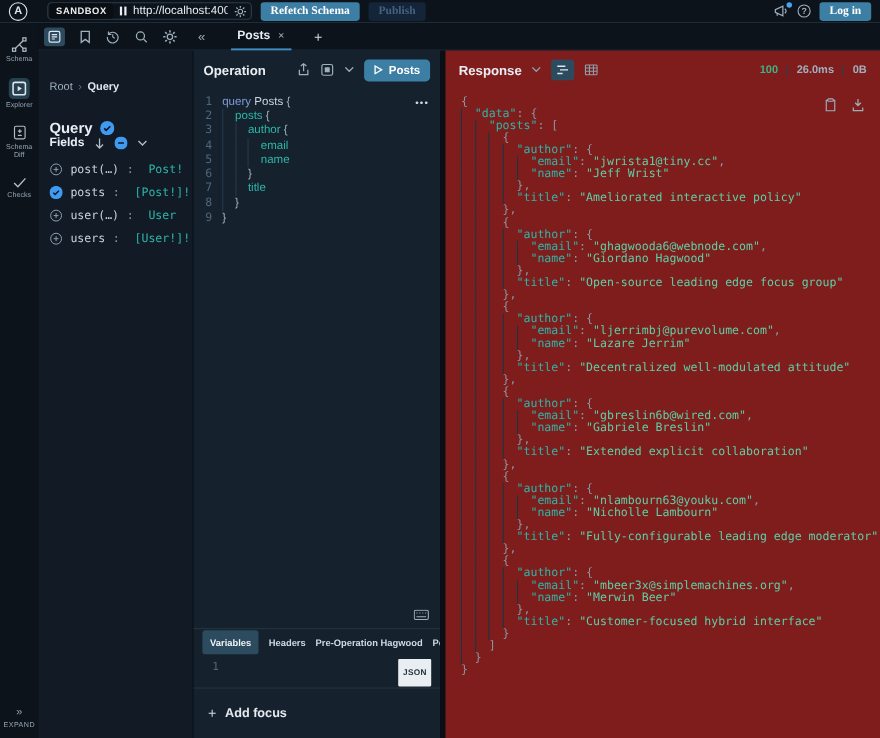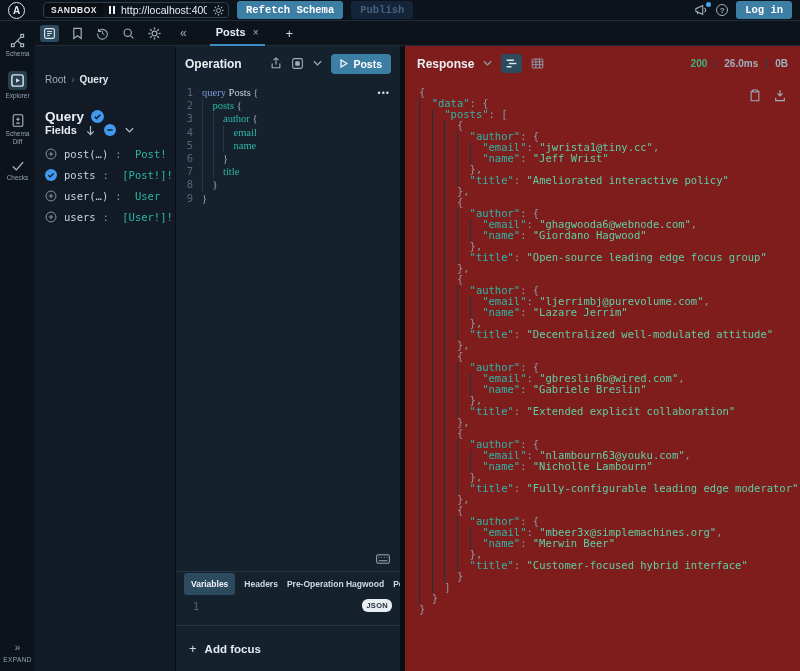--- a/index.html
+++ b/index.html
@@ -14,21 +14,21 @@
     color:#dfe7ee; font-weight:bold; font-size:10px; display:flex; align-items:center;
     justify-content:center; flex:0 0 auto; }
   .urlbox { display:flex; align-items:center; height:16px; border:1px solid #2c3e4e;
     border-radius:4px; margin-left:10px; padding:0 4px 0 1px; width:186px; gap:6px; }
   .sandbox-chip { background:#0a0e13; color:#e8eef3; font-size:8.5px; font-weight:bold;
     letter-spacing:.5px; padding:2px 6px; border-radius:3px; }
   .pause { display:flex; gap:2px; }
   .pause i { display:block; width:2px; height:8px; background:#e8eef3; }
   .url-text { color:#e6edf3; font-size:10.5px; flex:1; white-space:nowrap; overflow:hidden; }
   .btn { border:none; border-radius:3px; font-size:10.5px; font-weight:bold; cursor:pointer;
-    padding:3px 9px; font-family:Liberation Mono, monospace; }
+    padding:3px 9px; font-family:Liberation Serif, serif; }
   .btn-blue { background:#3d7fa4; color:#fff; }
   .btn-disabled { background:#14253a; color:#44617e; }
   .spacer { flex:1; }
   .icbtn { color:#9fb0bd; display:flex; align-items:center; position:relative; }
   .dot { position:absolute; top:-2px; right:-3px; width:5px; height:5px; border-radius:50%;
     background:#43a6f5; }
   .help-circ { width:12px; height:12px; border:1px solid #9fb0bd; border-radius:50%;
     font-size:8px; color:#9fb0bd; display:flex; align-items:center; justify-content:center; font-weight:bold; }
 
   
@@ -84,37 +84,37 @@
   .op-head { height:35px; display:flex; align-items:center; padding:0 9px; gap:9px; }
   .op-title { color:#e8eef3; font-size:12px; font-weight:bold; flex:1; }
   .op-ic { color:#9fb0bd; display:flex; cursor:pointer; }
   .run-btn { background:#3d7fa4; border:none; border-radius:4px; color:#fff; font-weight:bold;
     font-size:10.5px; display:flex; align-items:center; gap:5px; padding:4px 9px; cursor:pointer;
     font-family:"Liberation Sans",sans-serif; }
   .editor { flex:1; position:relative; font-size:10.5px; line-height:13.2px; padding-top:5px; }
   .ed-row { display:flex; }
   .ed-gut { width:26px; text-align:right; padding-right:9px; color:#52657a; flex:0 0 auto;
     font-family:"DejaVu Sans Mono",monospace; }
-  .ed-code { font-family:Liberation Serif, serif; white-space:pre; }
+  .ed-code { font-family:Liberation Sans, sans-serif; white-space:pre; }
   .ind { display:inline-block; width:2ch; border-left:1px solid #26394a; height:13.2px;
     vertical-align:bottom; }
   .tok-kw { color:#7e99d8; } .tok-name { color:#cdd5de; } .tok-field { color:#2db6a8; }
   .tok-p { color:#9fb0bd; }
   .ed-menu { position:absolute; top:6px; right:10px; color:#cfd9e2; font-size:9px;
     letter-spacing:1px; cursor:pointer; }
   .ed-kbd { position:absolute; bottom:7px; right:10px; color:#9fb0bd; cursor:pointer; }
   .op-tabs { border-top:1px solid #243341; height:24px; display:flex; align-items:center;
     gap:9px; padding:0 8px; white-space:nowrap; overflow:hidden; }
   .op-tab { font-size:8.5px; font-weight:bold; color:#cfd9e2; cursor:pointer; flex:0 0 auto; }
   .op-tab.active { background:#2d4b5e; color:#eef3f7; border-radius:3px; padding:6px 7px; }
   .vars { height:30px; position:relative; }
   .vars .v-gut { position:absolute; left:17px; top:6px; color:#52657a; font-size:10px;
     font-family:"DejaVu Sans Mono",monospace; }
   .json-badge { position:absolute; right:8px; top:4px; background:#e9eef3; color:#25303c;
-    font-size:7.5px; font-weight:bold; border-radius:6px; padding:2px 4px; letter-spacing:.3px; }
+    font-size:7.5px; font-weight:bold; border-radius:1px; padding:8px 4px; letter-spacing:.3px; }
   .addfiles { border-top:1px solid #243341; height:46px; display:flex; align-items:center;
     gap:8px; padding-left:13px; cursor:pointer; }
   .addfiles .af-plus { color:#cfd9e2; font-size:13px; }
   .addfiles .af-lbl { color:#e4eaf0; font-size:11.5px; font-weight:bold; }
 
   .gap { width:5px; background:#0a0f16; flex:0 0 auto; }
 
   
   .resp { flex:1; background:#7f1d1d; display:flex; flex-direction:column; overflow:hidden; }
   .resp-head { height:35px; display:flex; align-items:center; padding:0 12px; gap:9px; }
@@ -467,21 +467,21 @@
                 <path d="M2 4h9 M5 8h9 M2 12h6" stroke="currentColor" stroke-width="1.6"></path>
               </svg>
           </span>
           <span class="resp-ic">
             <svg width="13" height="13" viewBox="0 0 16 16">
                 <rect x="1.5" y="2.5" width="13" height="11" rx="1" fill="none" stroke="currentColor" stroke-width="1.2"></rect>
                 <path d="M1.5 6h13 M1.5 9.5h13 M6 2.5v11 M10.5 2.5v11" stroke="currentColor" stroke-width="1.2"></path>
               </svg>
           </span>
           <div class="status">
-            <span class="st-code">200</span>
+            <span class="st-code">100</span>
             <span class="sep"></span>
             <span class="st-ms">26.0ms</span>
             <span class="sep"></span>
             <span class="st-size">0B</span>
           </div>
         </div>
         <div class="resp-body">
           <div id="resp-lines">
               <div class="rs-row"><span class="j-p">{</span></div>
               <div class="rs-row"><span class="rind"></span><span class="j-key">"data"</span><span class="j-p">: </span><span class="j-p">{</span></div>

